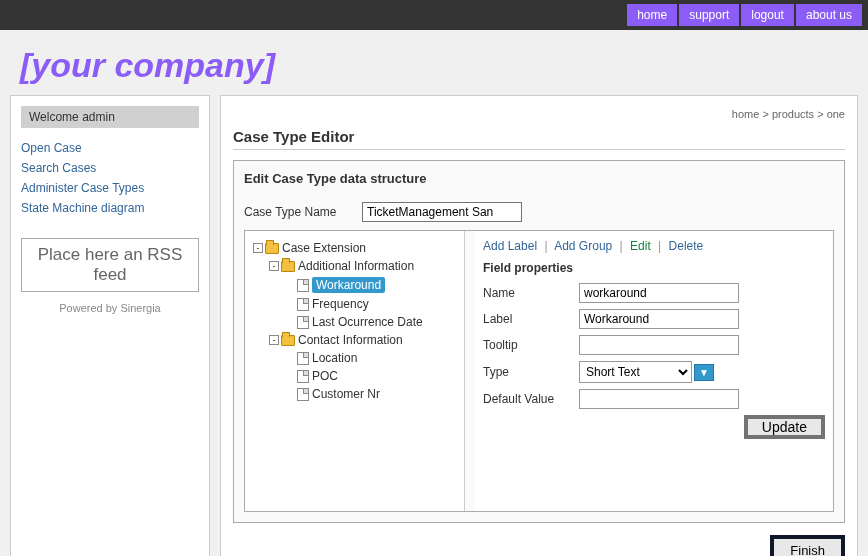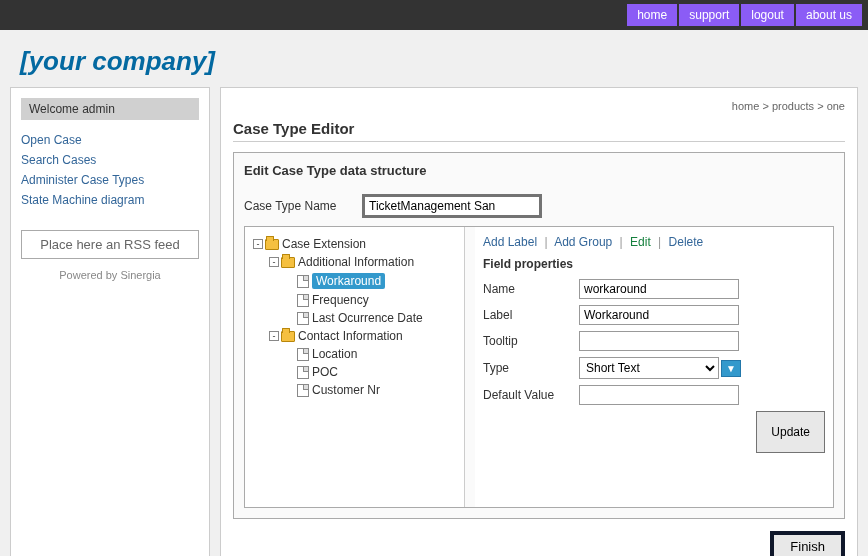--- a/index.html
+++ b/index.html
@@ -18,24 +18,24 @@
       color: #fff;
       border: none;
       padding: 4px 10px;
       font-size: 12px;
       cursor: pointer;
     }
 
     
     #company-title {
       padding: 16px 20px 10px 20px;
-      font-size: 26px;
+      font-size: 34px;
       font-style: italic;
       font-weight: bold;
-      color: #0369a1;
+      color: #8b5cf6;
     }
 
     
     #layout {
       display: flex;
       min-height: 480px;
       padding: 0 10px;
       gap: 10px;
     }
 
@@ -58,21 +58,21 @@
       display: block;
       color: #336699;
       text-decoration: none;
       padding: 3px 0;
       cursor: pointer;
     }
     #rss-box {
       border: 1px solid #aaa;
       padding: 6px;
       margin-top: 20px;
-      font-size: 13px;
+      font-size: 17px;
       color: #666;
       text-align: center;
     }
     #powered-by {
       margin-top: 10px;
       font-size: 11px;
       color: #888;
       text-align: center;
     }
 
@@ -121,24 +121,24 @@
       align-items: center;
       margin-bottom: 8px;
       gap: 8px;
     }
     .form-row label {
       font-size: 12px;
       width: 110px;
       color: #333;
     }
     .form-row input[type="text"] {
-      border: 3px solid #737373;
+      border: 1px solid #737373;
       padding: 2px 4px;
       font-size: 12px;
-      width: 180px;
+      width: 160px;
     }
 
     
     #tree-and-props {
       display: flex;
       gap: 10px;
       border: 1px solid #aaa;
       padding: 0;
     }
 
@@ -283,41 +283,41 @@
     }
     .prop-select-wrap {
       display: flex;
       align-items: center;
       gap: 2px;
     }
     .prop-select {
       border: 1px solid #999;
       padding: 2px 2px;
       font-size: 12px;
-      width: 140px;
+      width: 113px;
       background: #fff;
     }
     .dropdown-arrow-btn {
       background: #3399cc;
       border: 1px solid #2277aa;
       color: #fff;
       padding: 2px 4px;
       font-size: 10px;
       cursor: pointer;
     }
 
     #update-btn-row {
       margin-top: 6px;
       text-align: right;
     }
     .update-btn {
       background: #e8e8e8;
-      border: 1px solid #737373;
-      padding: 13px 14px;
-      font-size: 12px;
+      border: 4px solid #737373;
+      padding: 0 14px;
+      font-size: 14px;
       cursor: pointer;
     }
 
     
     #footer-actions {
       margin-top: 12px;
       text-align: right;
     }
     .finish-btn {
       background: #e8e8e8;

